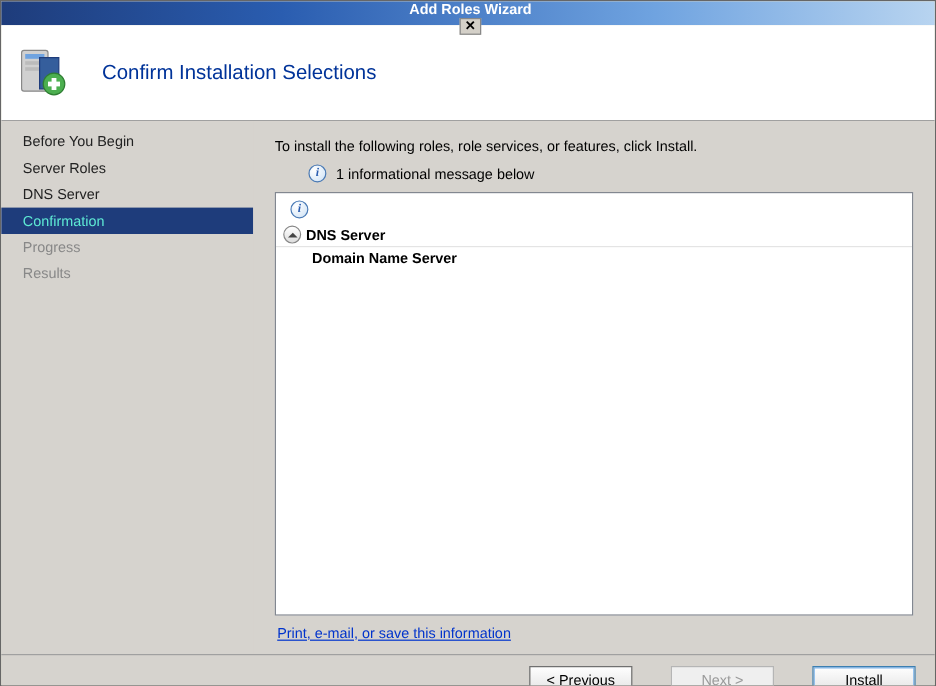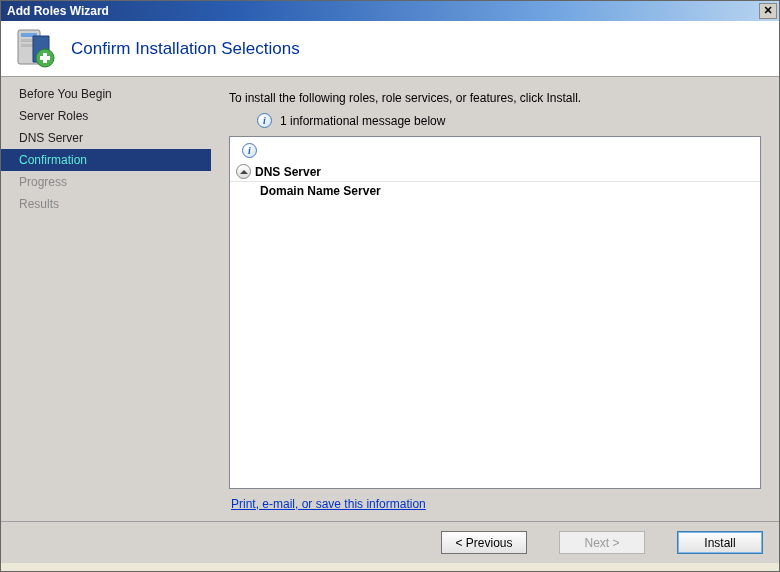--- a/index.html
+++ b/index.html
@@ -16,41 +16,42 @@
   .titlebar {
     height: 20px;
     background: linear-gradient(to right, #1e3c7b 0%, #2a5db0 30%, #6fa3e0 70%, #b8d4f0 100%);
     color: #fff;
     font-weight: bold;
     font-size: 12px;
     display: flex;
     align-items: center;
     padding: 0 2px 0 6px;
     justify-content: space-between;
+    flex-direction: column;
   }
   .close-btn {
     width: 18px; height: 16px;
     background: #d4d0c8;
     border: 1px solid #888;
     color: #000;
     font-family: Arial;
     font-size: 11px;
     font-weight: bold;
     text-align: center;
     line-height: 12px;
     cursor: pointer;
   }
   .header {
-    height: 56px;
+    height: 80px;
     background: #fff;
     border-bottom: 1px solid #a0a0a0;
     display: flex;
     align-items: center;
     padding: 0 14px;
-    gap: 14px;
+    gap: 28px;
   }
   .header-icon {
     width: 42px; height: 42px;
     position: relative;
   }
   .header-title {
     font-size: 17px;
     color: #003399;
   }
   .body {

